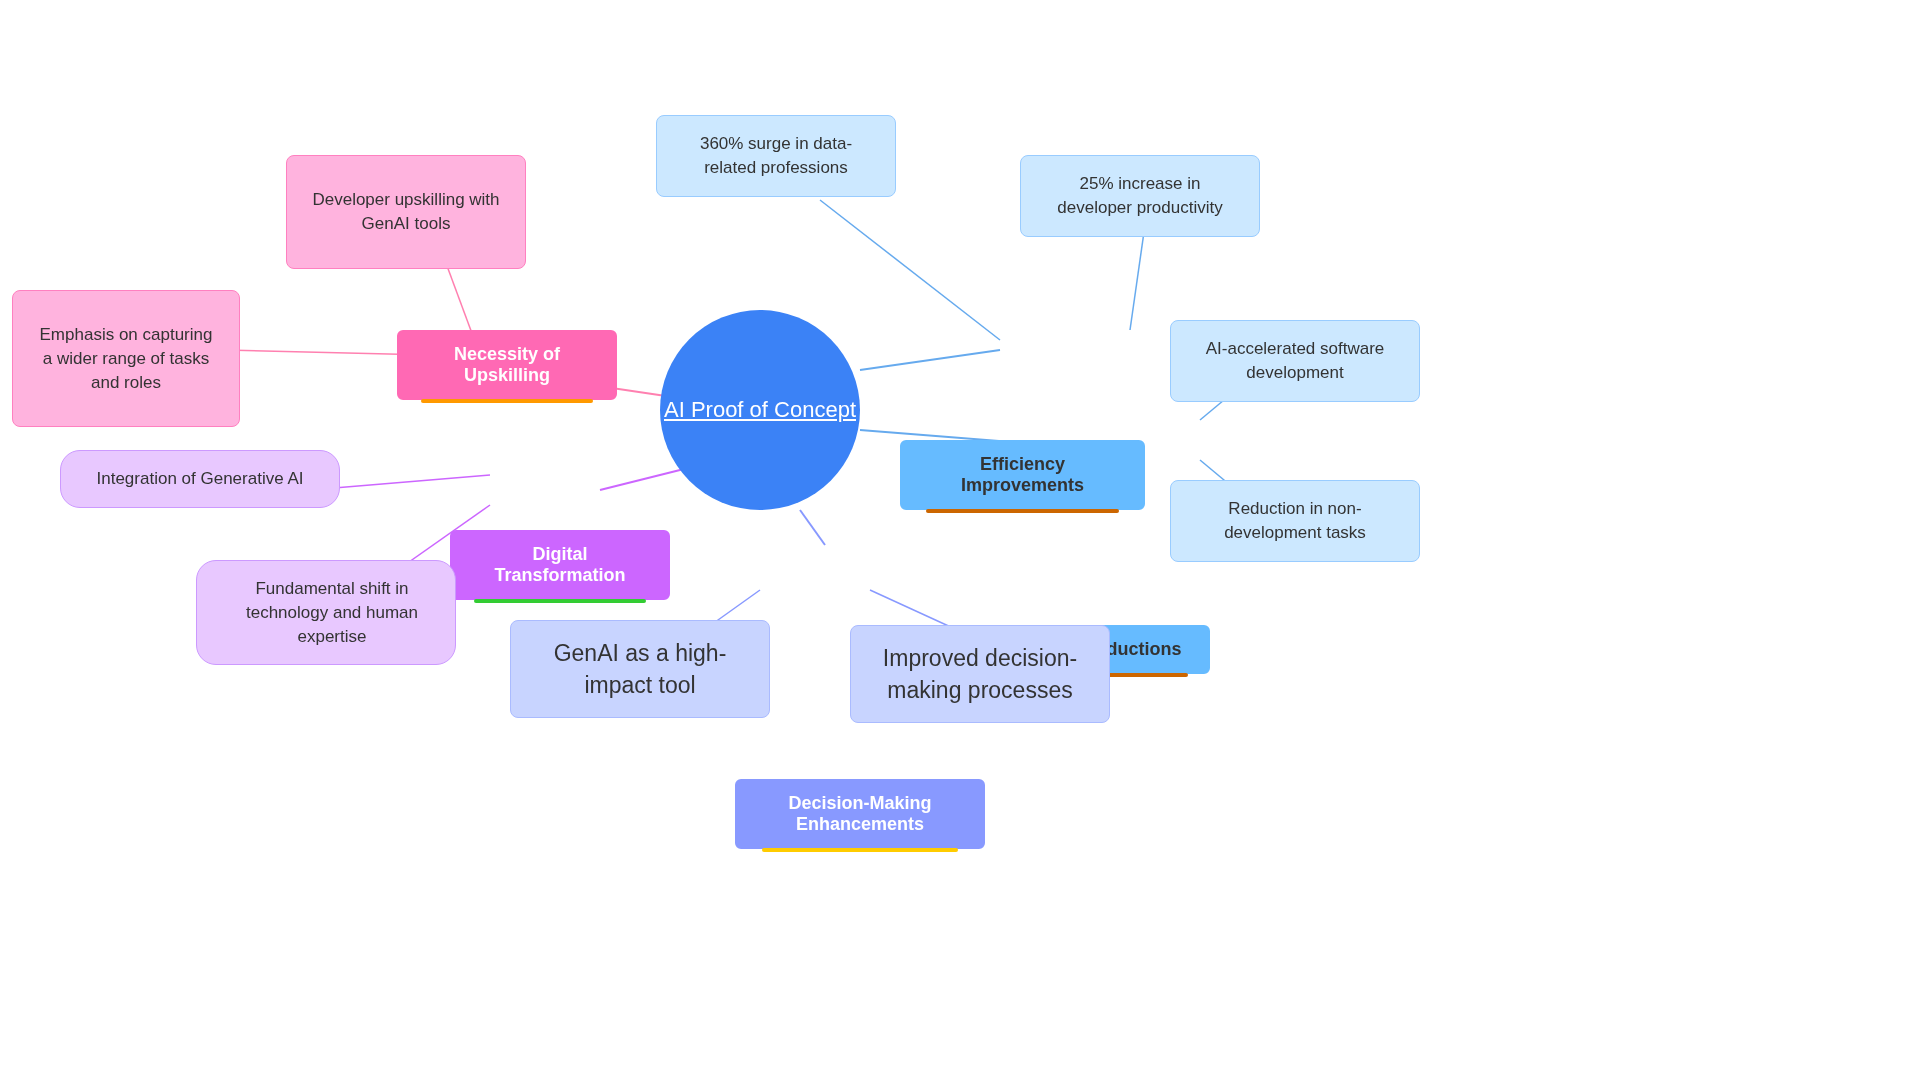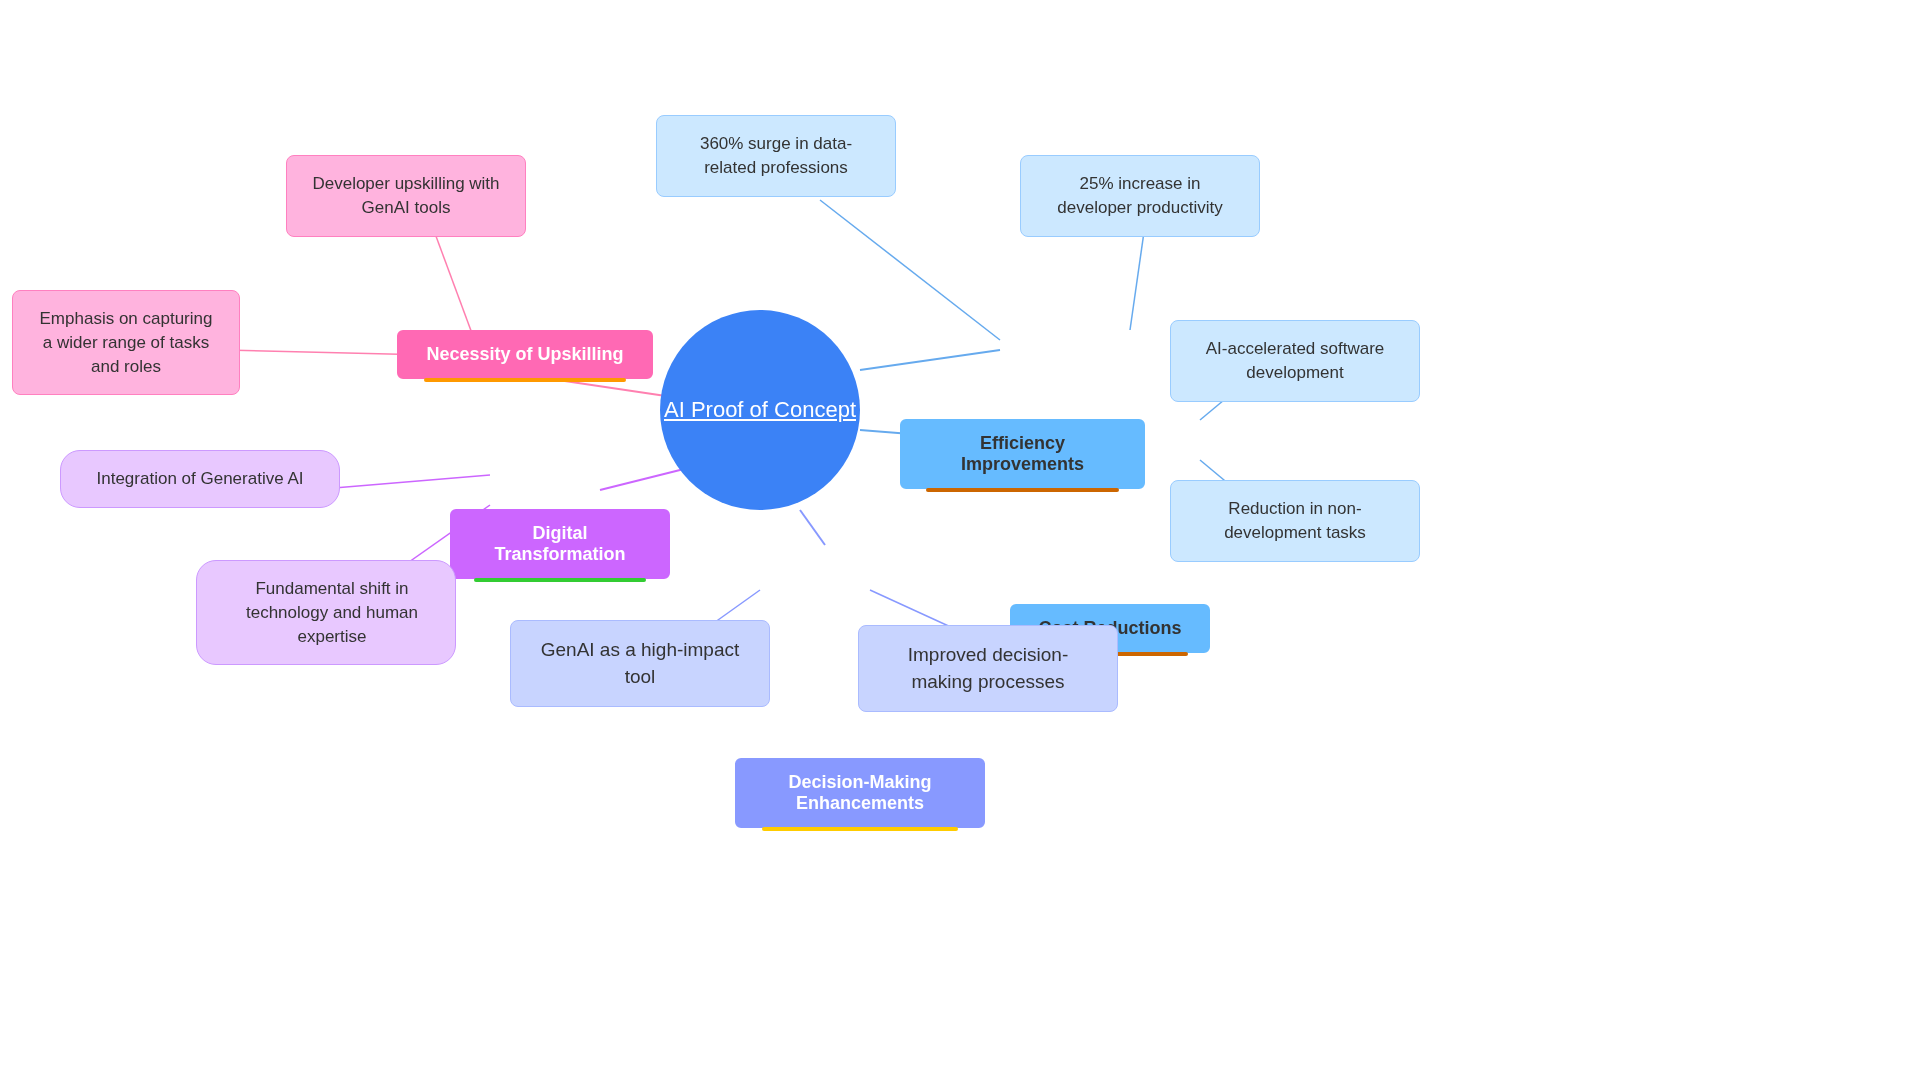--- a/index.html
+++ b/index.html
@@ -58,21 +58,21 @@
       width: 80%;
       height: 4px;
       background: #ff9900;
       border-radius: 2px;
     }
     
     .box-pink {
       background: #ffb3de;
       border: 1.5px solid #ff80c0;
       border-radius: 8px;
-      padding: 16px 20px;
+      padding: 32px 20px;
       font-size: 17px;
       color: #333;
       line-height: 1.4;
     }
     
     .branch-digital {
       background: #cc66ff;
       color: #fff;
       border: 2px solid #cc66ff;
       border-radius: 6px;
@@ -173,21 +173,21 @@
       height: 4px;
       background: #ffcc00;
       border-radius: 2px;
     }
     
     .box-bluepurple {
       background: #c8d4ff;
       border: 1.5px solid #aabbff;
       border-radius: 8px;
       padding: 16px 20px;
-      font-size: 19px;
+      font-size: 23px;
       color: #333;
       line-height: 1.4;
     }
   </style>
 </head>
 <body>
 
 <svg class="connections" xmlns="http://www.w3.org/2000/svg">
 
   <line x1="760" y1="410" x2="558" y2="380" stroke="#ff80b0" stroke-width="2"></line>
@@ -218,21 +218,21 @@
 
   <line x1="760" y1="590" x2="690" y2="640" stroke="#8899ff" stroke-width="1.5"></line>
 
   <line x1="870" y1="590" x2="990" y2="645" stroke="#8899ff" stroke-width="1.5"></line>
 </svg>
 
 <div class="node center-node">
   <span>AI Proof of Concept</span>
 </div>
 
-<div class="node branch-upskilling" style="left: 397px; top: 330px; width: 256px;">
+<div class="node branch-upskilling" style="left: 397px; top: 330px; width: 220px;">
   <span>Necessity of Upskilling</span>
 </div>
 
 <div class="node box-pink" style="left: 286px; top: 155px; width: 240px;">
   <span>Developer upskilling with GenAI tools</span>
 </div>
 
 <div class="node box-pink" style="left: 12px; top: 290px; width: 228px;">
   <span>Emphasis on capturing a wider range of tasks and roles</span>
 </div>
@@ -274,15 +274,15 @@
 </div>
 
 <div class="node branch-decision" style="left: 735px; top: 520px; width: 250px;">
   <span>Decision-Making Enhancements</span>
 </div>
 
 <div class="node box-bluepurple" style="left: 510px; top: 620px; width: 260px;">
   <span>GenAI as a high-impact tool</span>
 </div>
 
-<div class="node box-bluepurple" style="left: 850px; top: 625px; width: 260px; margin-left: 8px;">
+<div class="node box-bluepurple" style="left: 850px; top: 625px; width: 260px;">
   <span>Improved decision-making processes</span>
 </div>
 
 </body></html>

